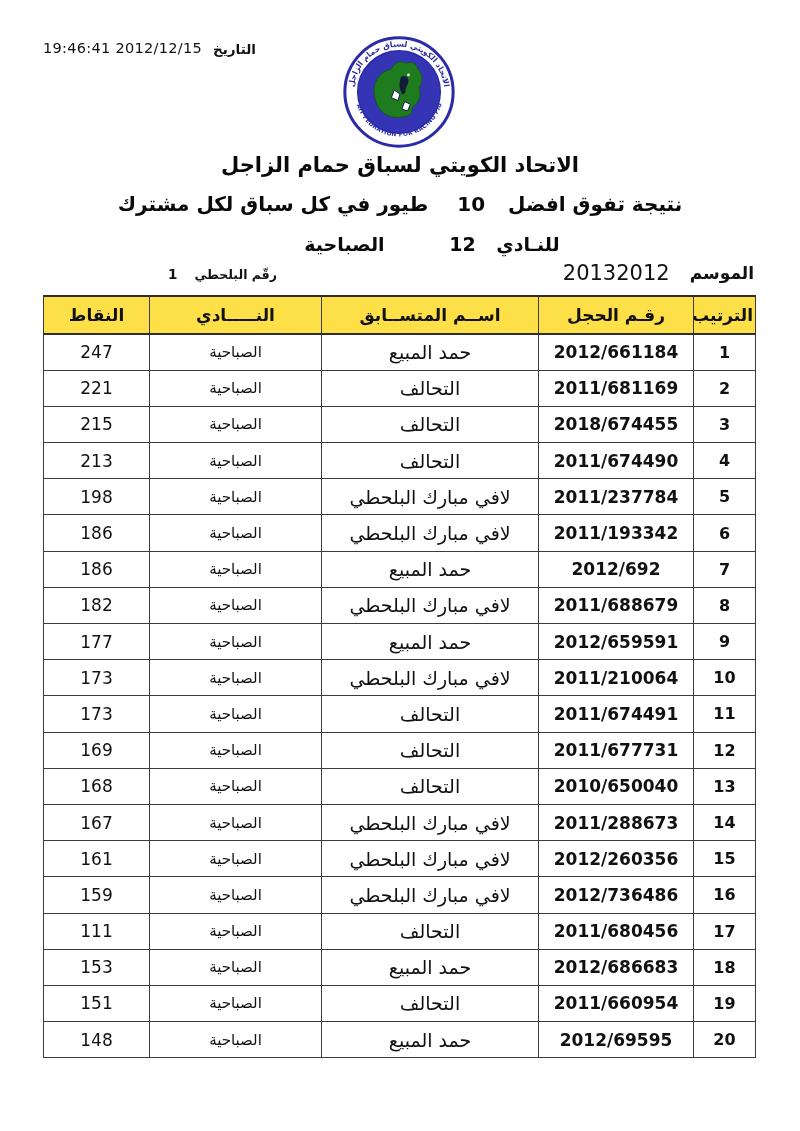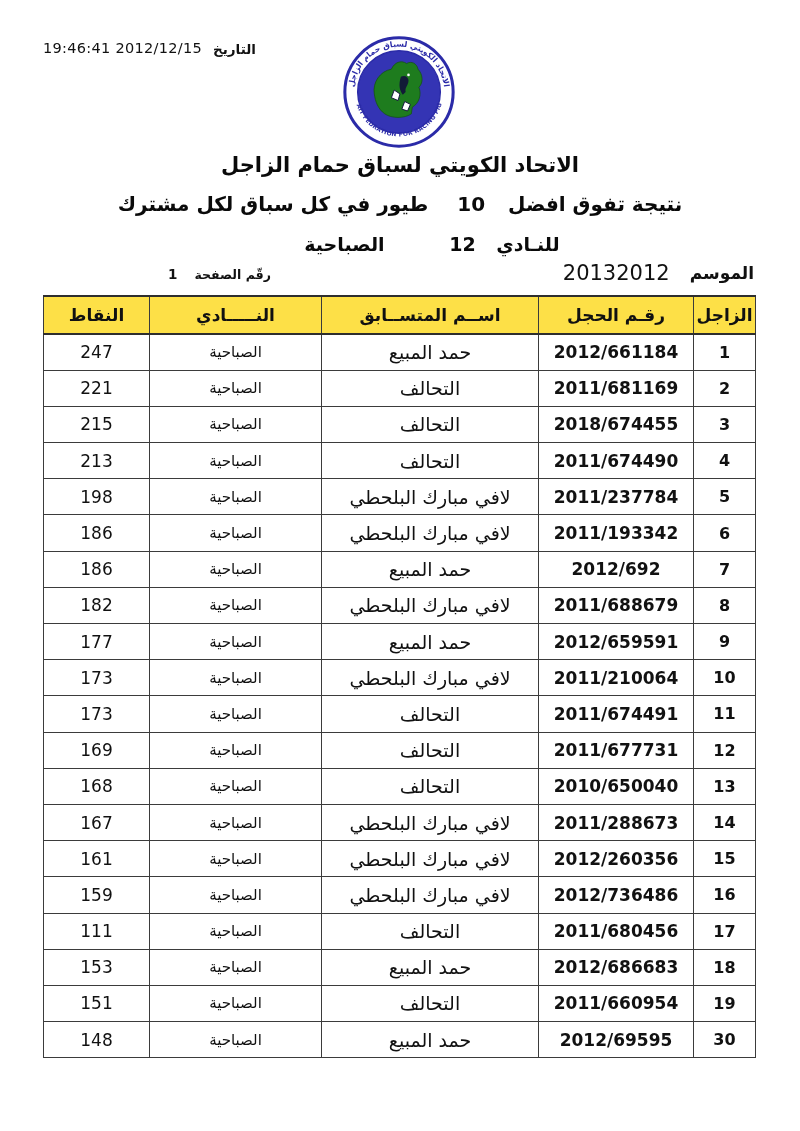--- a/index.html
+++ b/index.html
@@ -108,35 +108,35 @@
   <span class="mid-num">12</span>
   <span>الصباحية</span>
 </div>
 
 <div class="season">
   <span class="season-label">الموسم</span>
   <span class="season-value">20132012</span>
 </div>
 
 <div class="pageno">
-  <span class="pageno-label">رقّم الصفحة</span>
+  <span class="pageno-label">رقّم البلحطي</span>
   <span class="pageno-value">1</span>
 </div>
 
 <table class="results">
   <colgroup>
     <col style="width:62px">
       <col style="width:155px">
       <col style="width:217px">
     <col style="width:172px">
       <col style="width:106px">
   </colgroup>
   <thead>
     <tr>
-      <th>الزاجل</th>
+      <th>الترتيب</th>
       <th>رقـم الحجل</th>
       <th>اســم المتســابق</th>
       <th>النـــــادي</th>
       <th>النقاط</th>
     </tr>
   </thead>
   <tbody>
       <tr>
         <td class="rank">1</td>
         <td class="ring">2012/661184</td>
@@ -264,20 +264,20 @@
         <td class="points">153</td>
       </tr>
       <tr>
         <td class="rank">19</td>
         <td class="ring">2011/660954</td>
         <td class="name">التحالف</td>
         <td class="club">الصباحية</td>
         <td class="points">151</td>
       </tr>
       <tr>
-        <td class="rank">30</td>
+        <td class="rank">20</td>
         <td class="ring">2012/69595</td>
         <td class="name">حمد المبيع</td>
         <td class="club">الصباحية</td>
         <td class="points">148</td>
       </tr>
     </tbody>
 </table>
 
 </body></html>

